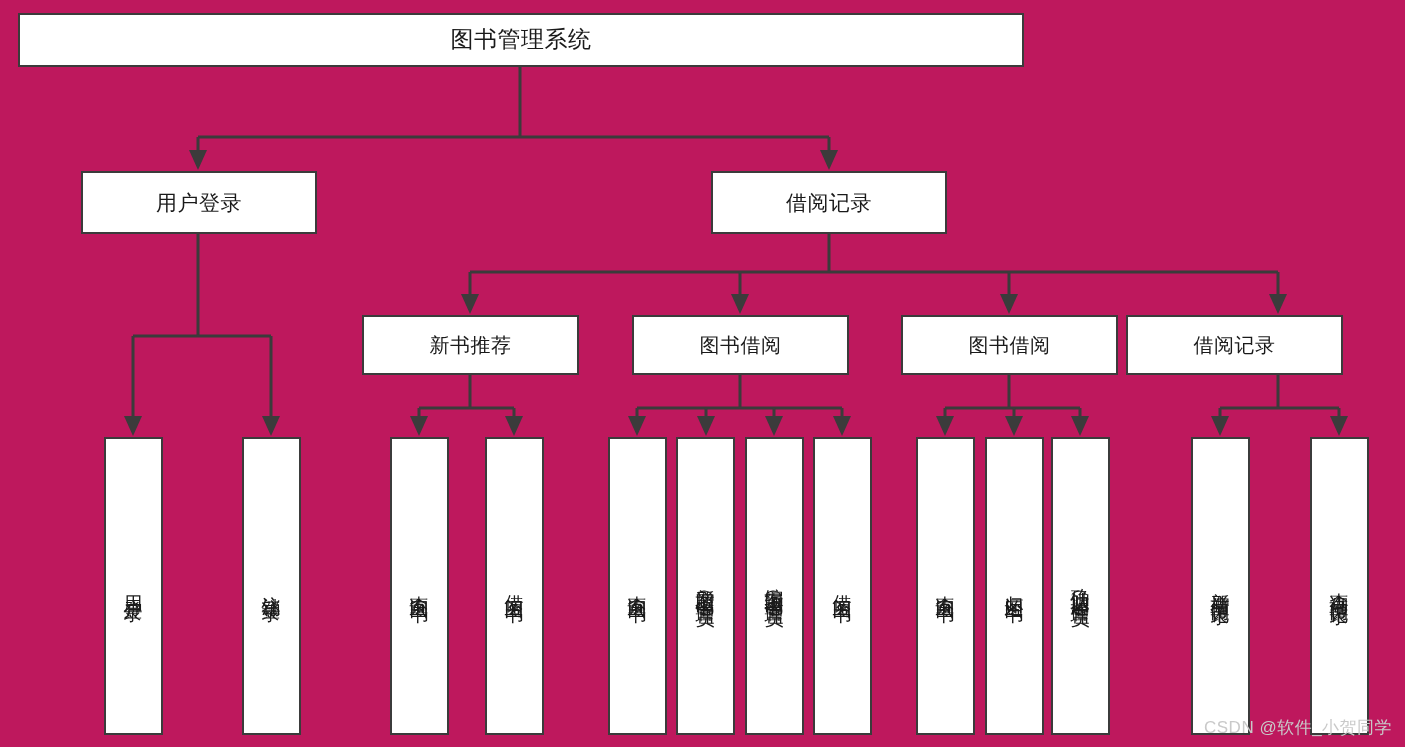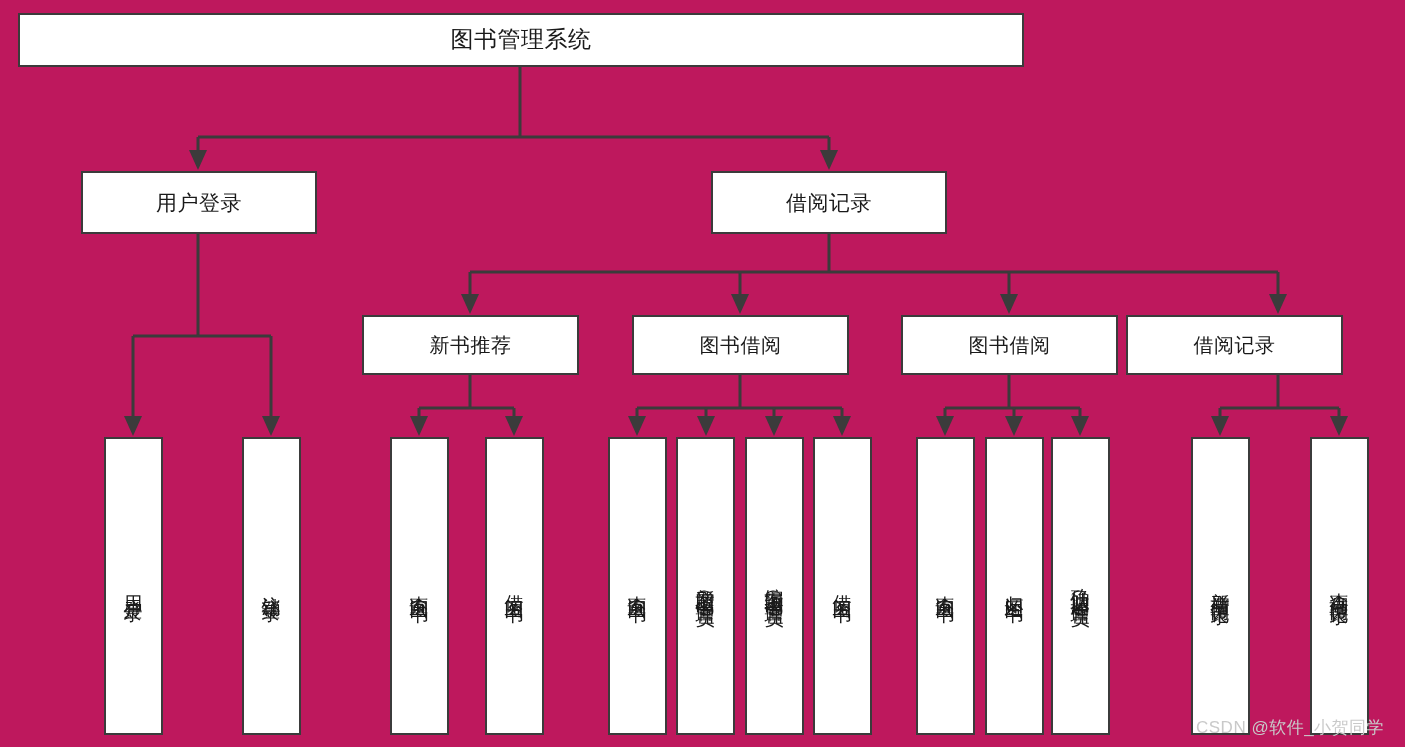--- a/index.html
+++ b/index.html
@@ -60,20 +60,21 @@
     white-space: nowrap;
     max-height: 100%;
   }
   #watermark {
     position: absolute;
     color: #c9c9c9;
     font-size: 17px;
     letter-spacing: 0.5px;
     white-space: nowrap;
     user-select: none;
+    margin-left: 8px;
   }
 </style>
 </head>
 <body>
 
 <div id="canvas">
 
   <svg id="diagram-svg" width="1405" height="747" viewBox="0 0 1405 747">
       <g>
         <line x1="520" y1="67" x2="520" y2="137" stroke="#3b3b3b" stroke-width="3" stroke-linecap="butt"></line>

